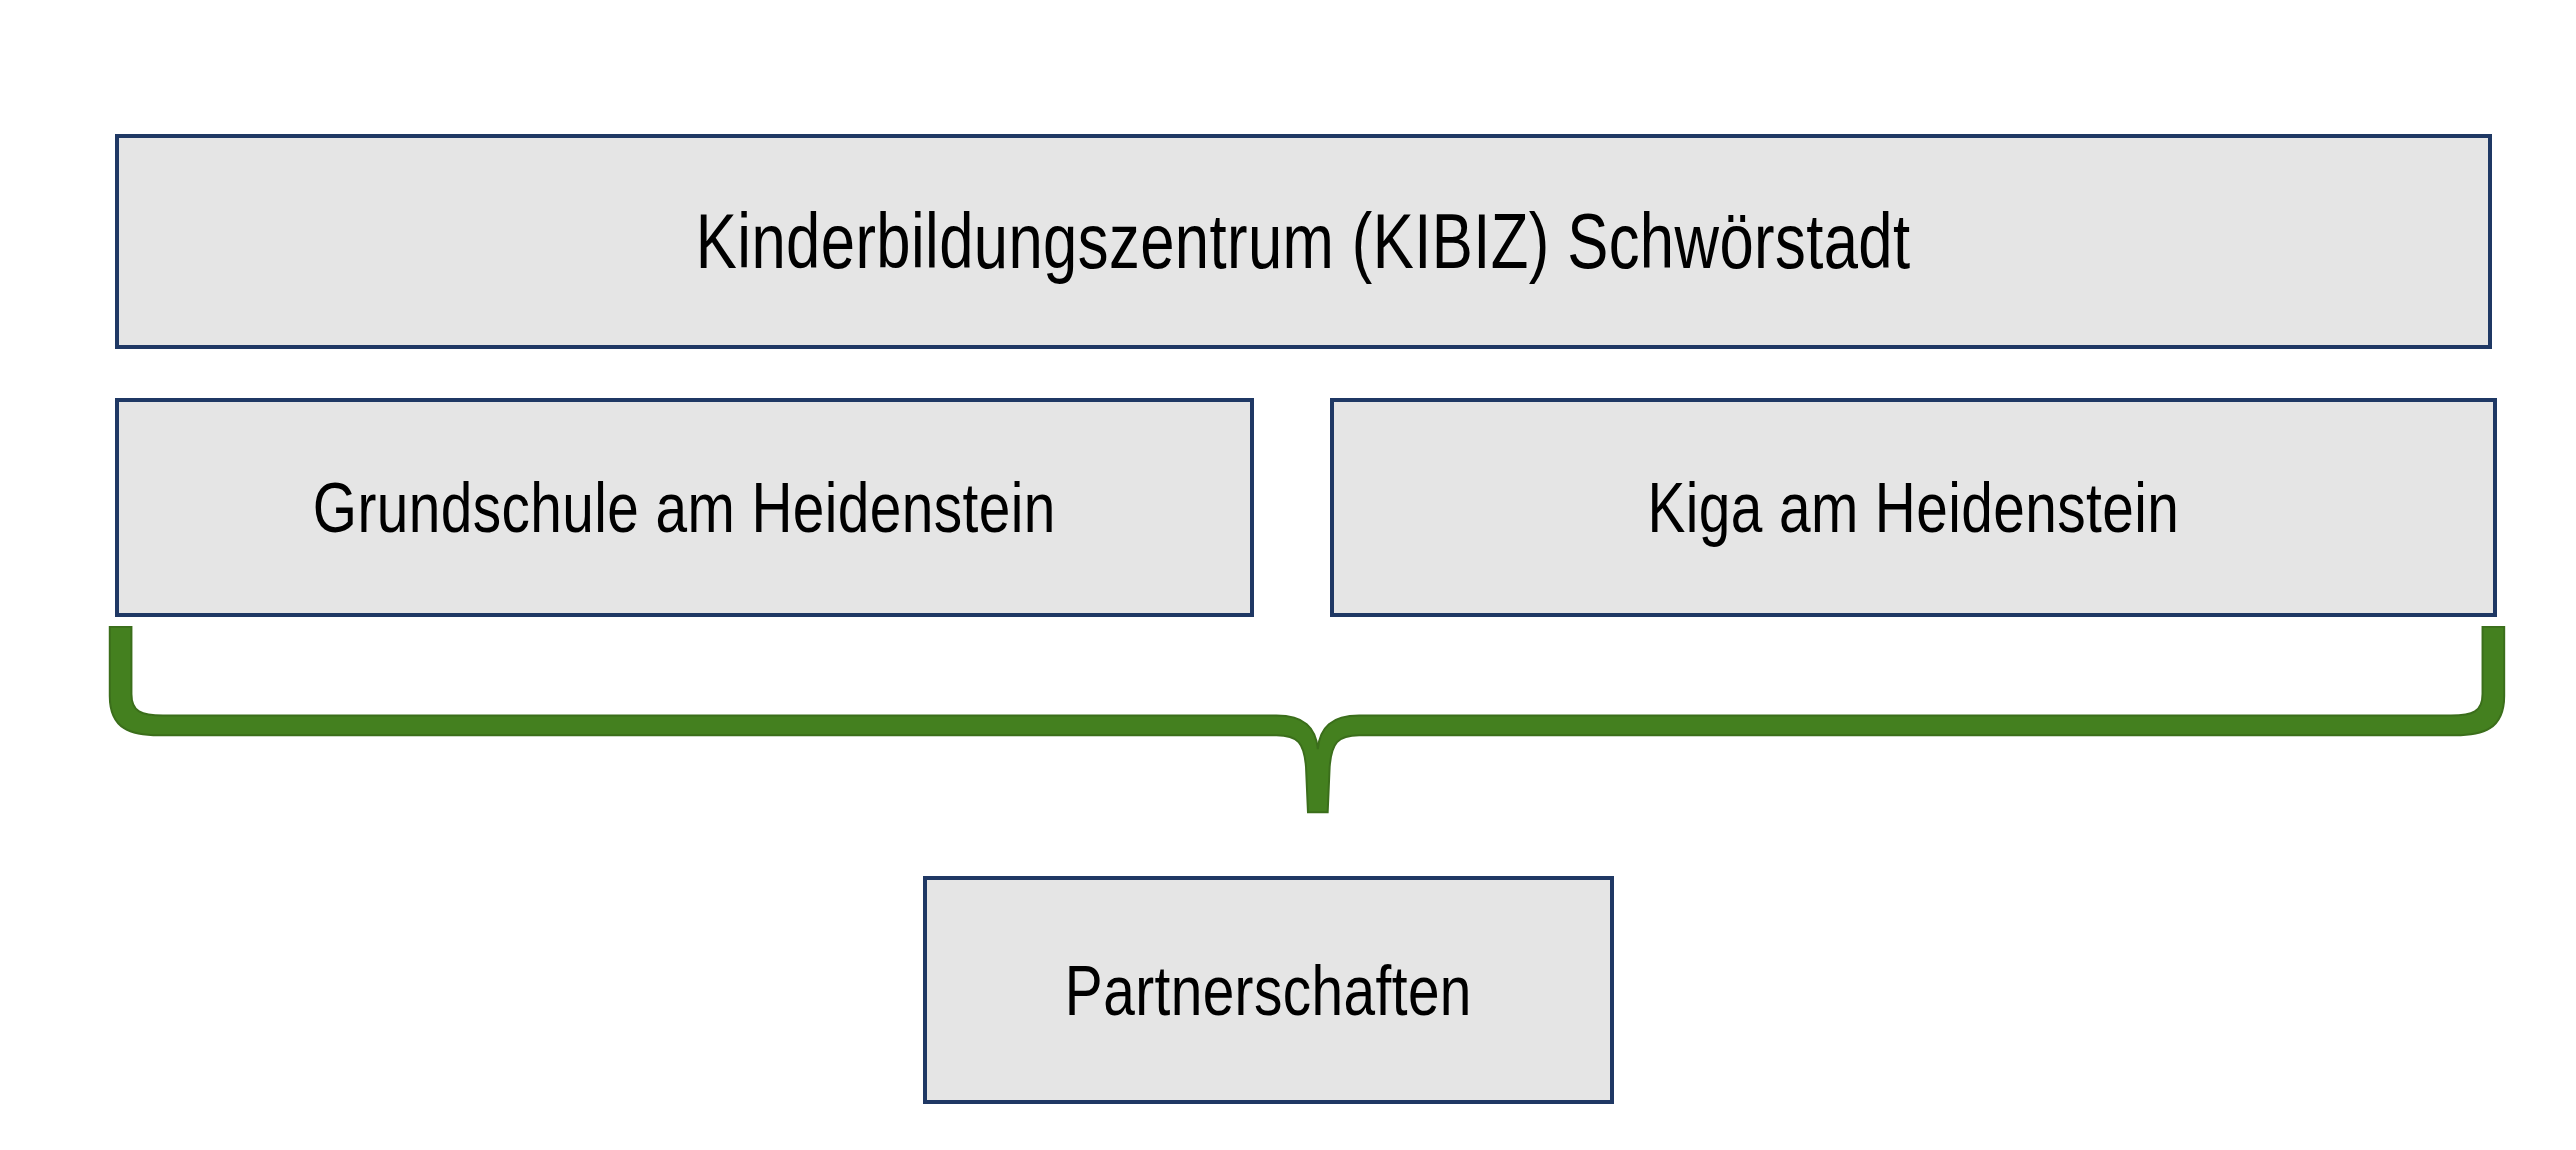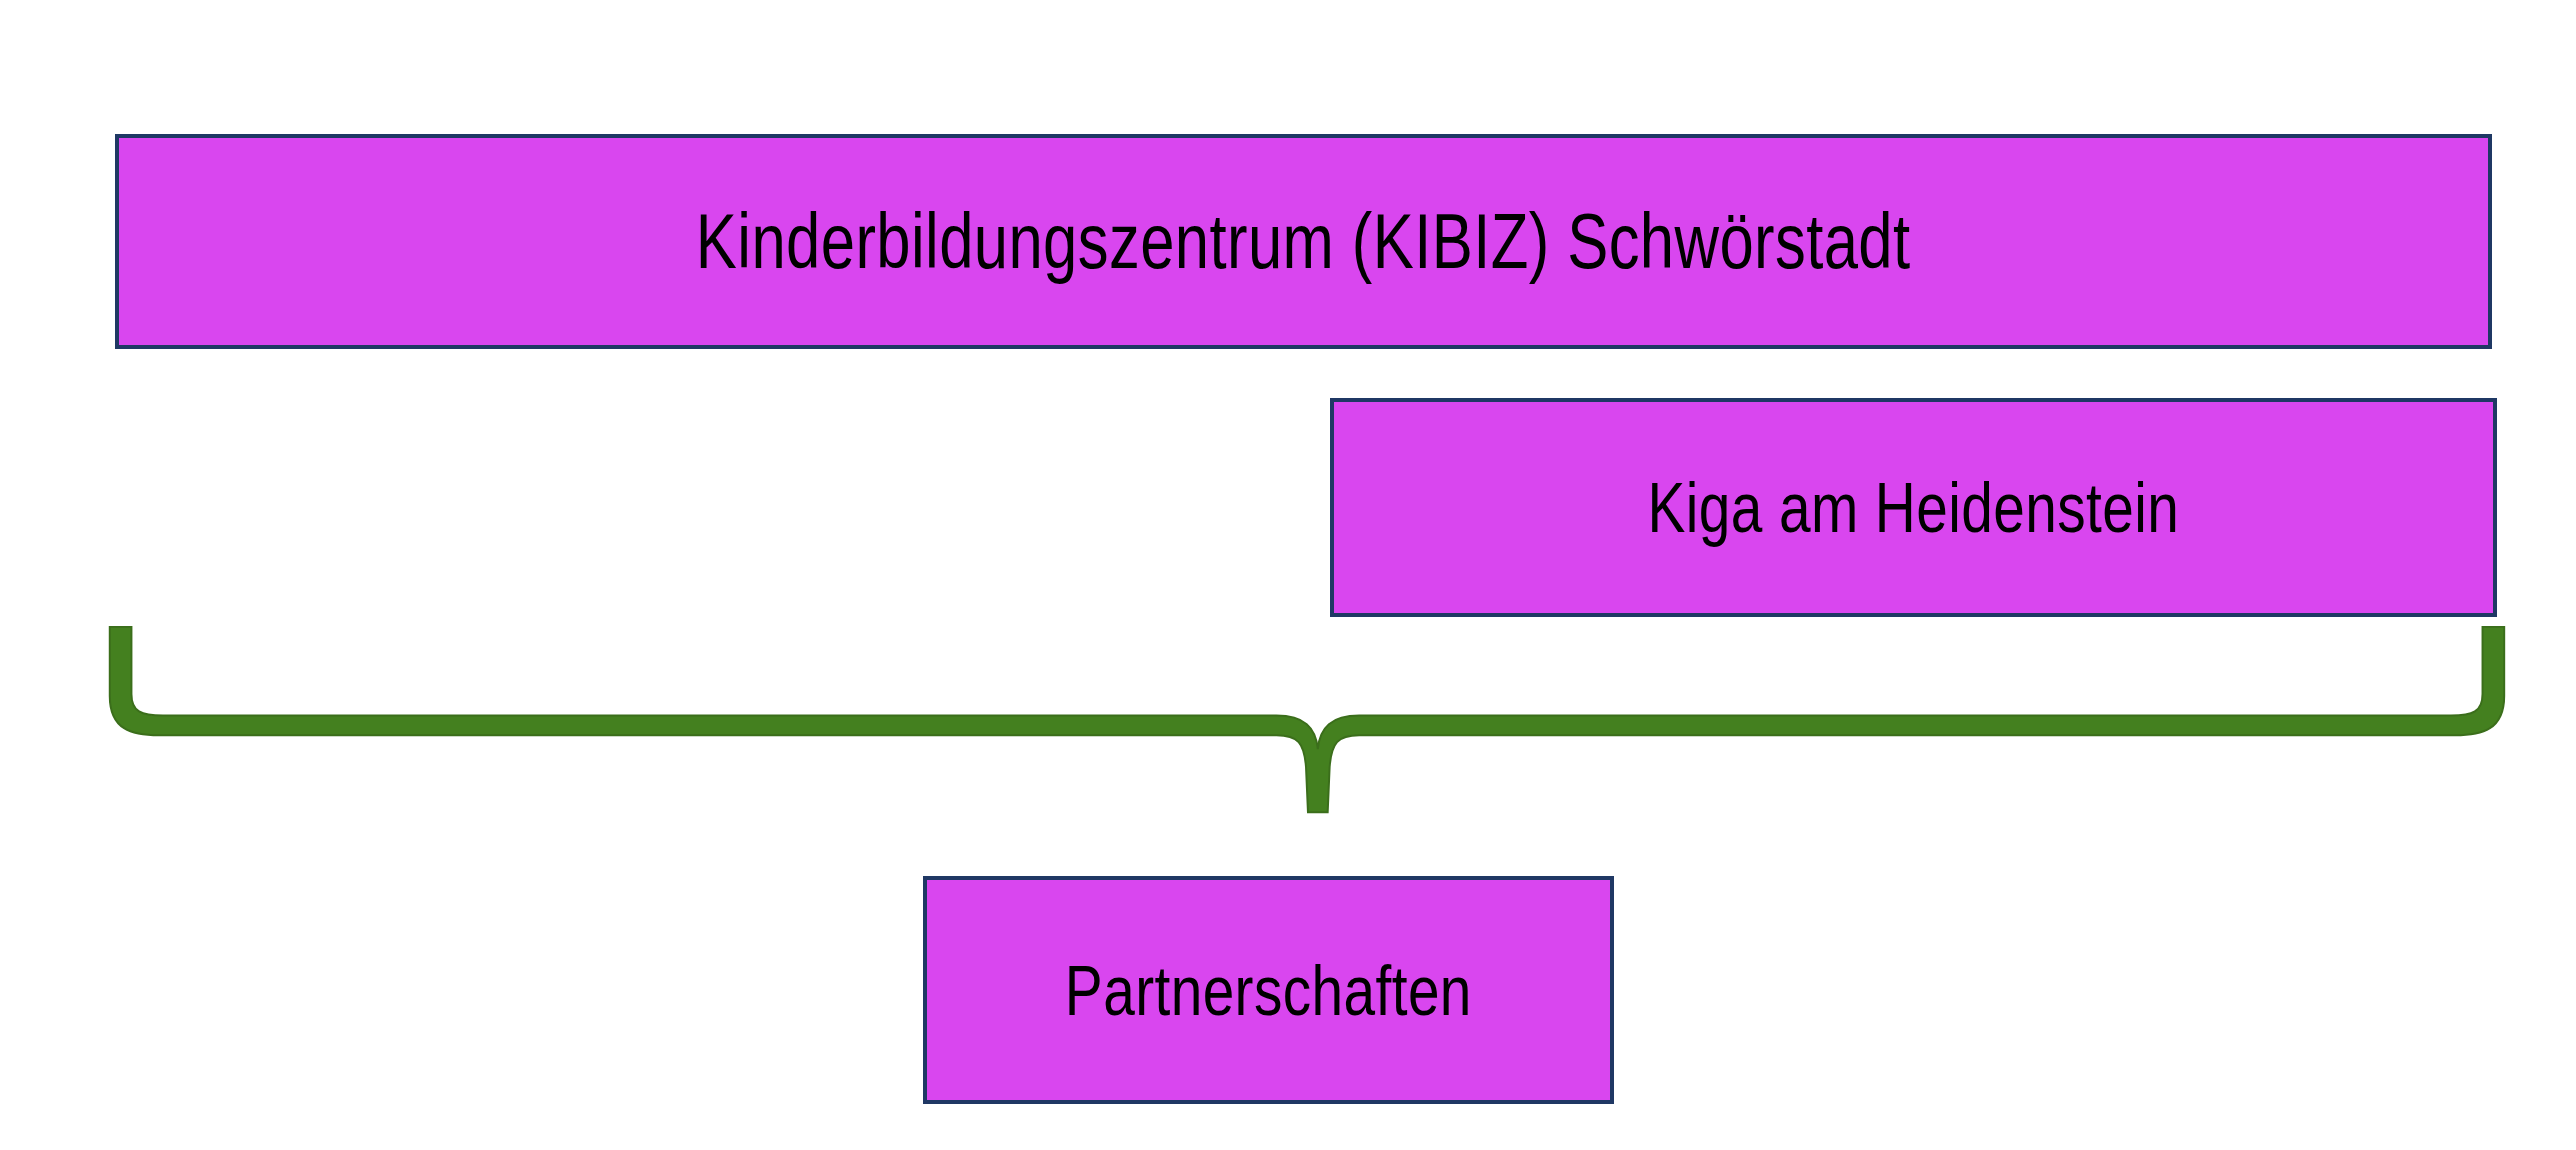--- a/index.html
+++ b/index.html
@@ -13,21 +13,21 @@
   #canvas {
     position: relative;
     width: 2576px;
     height: 1150px;
     background: #ffffff;
     overflow: hidden;
   }
   .node-box {
     position: absolute;
     box-sizing: border-box;
-    background: #d946ef;
+    background: #e5e5e5;
     border: 4px solid #1F3864;
     display: flex;
     align-items: center;
     justify-content: center;
   }
   .node-label {
     color: #000000;
     font-family: "Liberation Sans", sans-serif;
     font-stretch: condensed;
     transform: scaleX(0.80);
@@ -87,20 +87,23 @@
 </style>
 </head>
 <body>
 
 <div id="canvas">
 
   <div class="node-box" id="box-kibiz">
     <span class="node-label">Kinderbildungszentrum (KIBIZ) Schwörstadt</span>
   </div>
 
+  <div class="node-box" id="box-grundschule">
+    <span class="node-label">Grundschule am Heidenstein</span>
+  </div>
 
   <div class="node-box" id="box-kiga">
     <span class="node-label">Kiga am Heidenstein</span>
   </div>
 
   <div id="brace-connector">
     <svg viewBox="0 0 2460 210" preserveAspectRatio="none">
       <path d="
         M 16,8
         L 16,78

